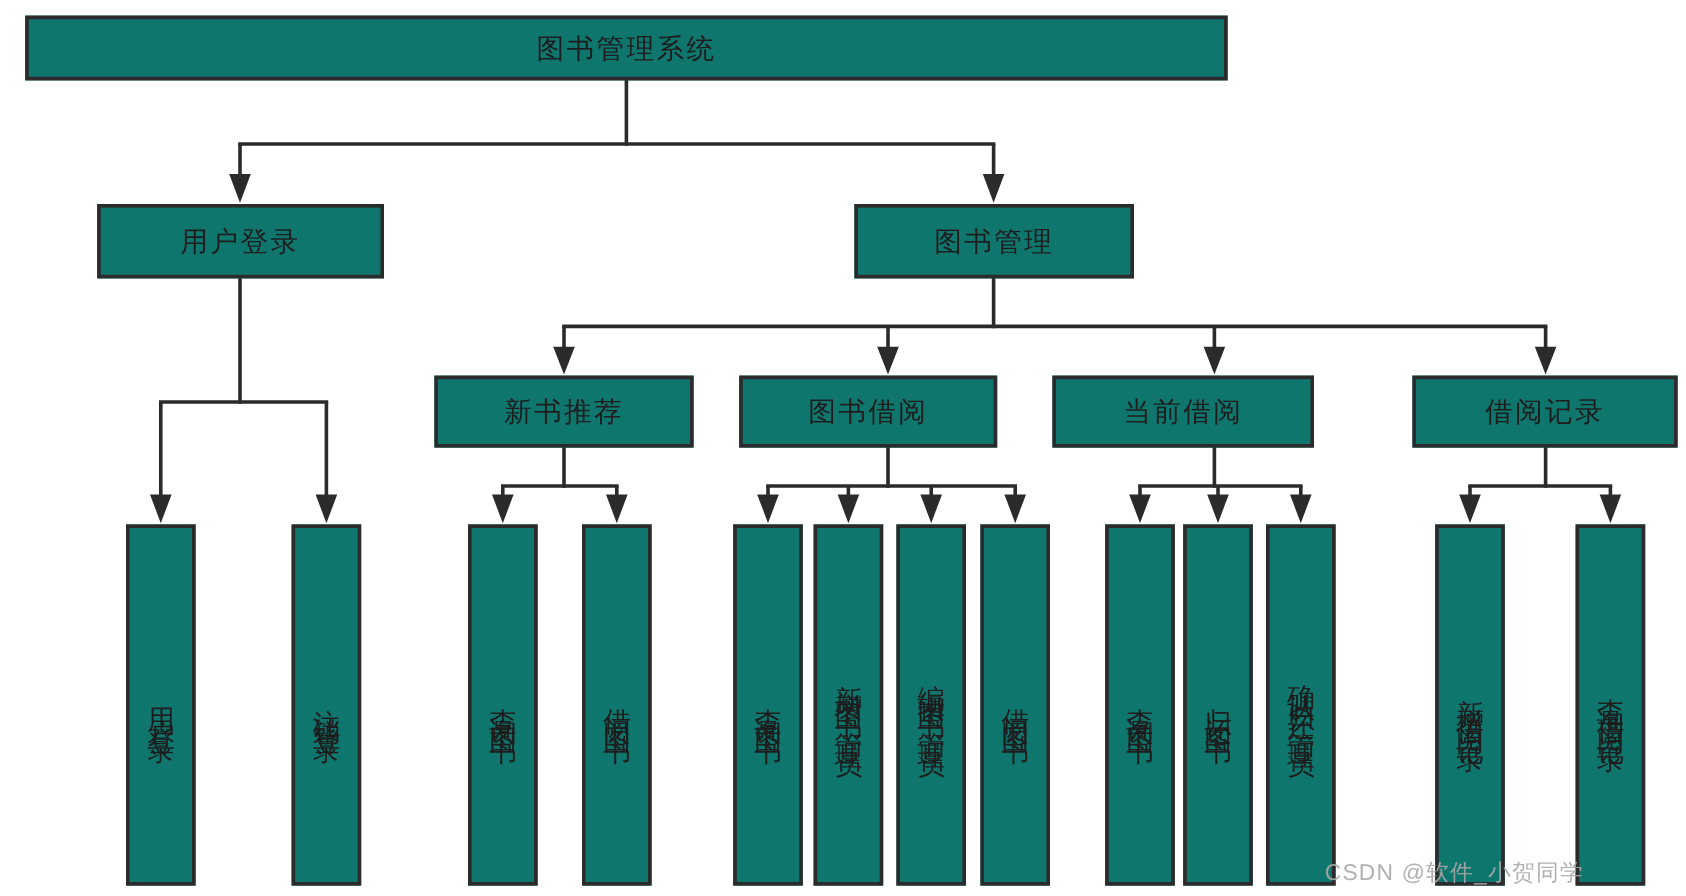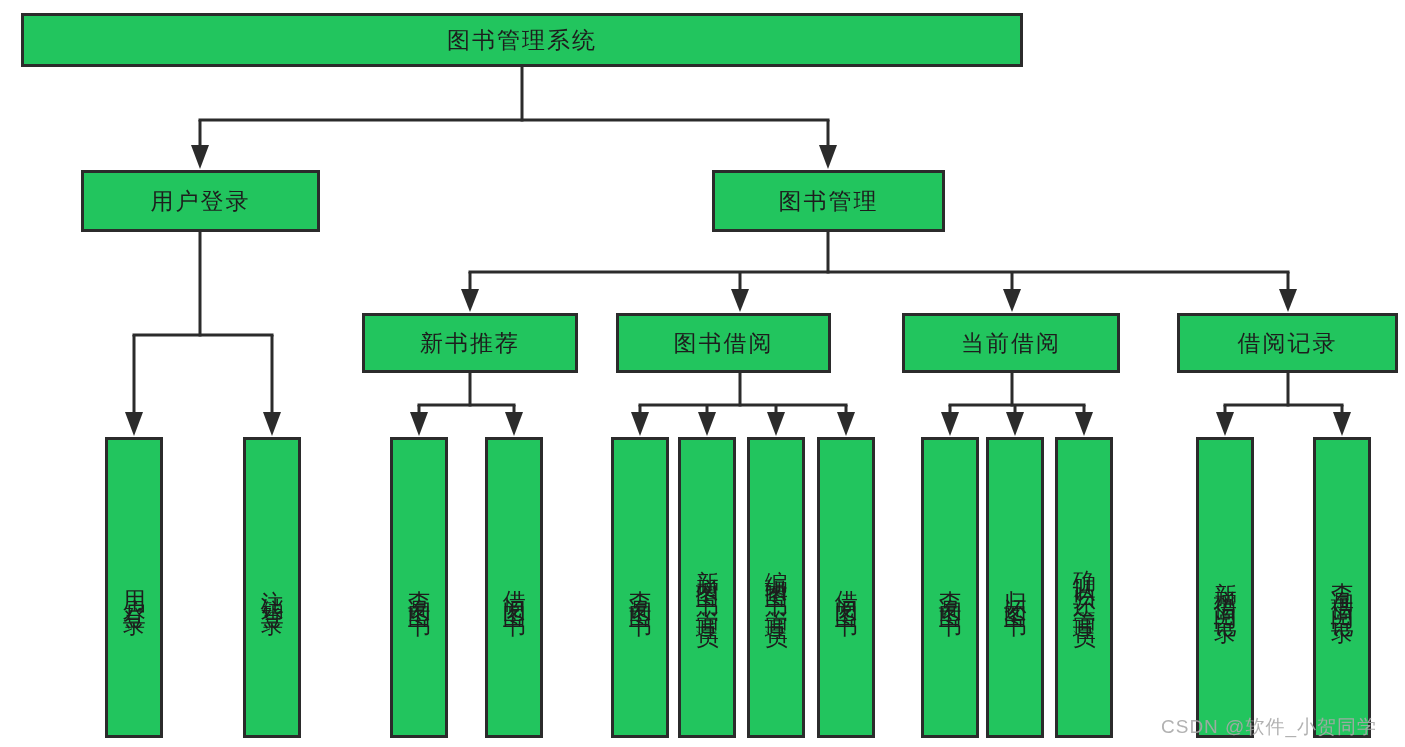--- a/index.html
+++ b/index.html
@@ -12,21 +12,21 @@
     background: #ffffff;
     overflow: hidden;
   }
   .connectors {
     position: absolute;
     left: 0; top: 0;
     z-index: 1;
   }
   .node {
     position: absolute;
-    background: #22c55e;
+    background: #0f766e;
     border: 3px solid #2b2b2b;
     display: flex;
     align-items: center;
     justify-content: center;
     z-index: 2;
     color: #1d1d1d;
   }
   .h-label {
     font-size: 23px;
     letter-spacing: 2px;
@@ -35,21 +35,21 @@
   .v-label {
     writing-mode: vertical-rl;
     text-orientation: mixed;
     font-size: 23px;
     letter-spacing: 8px;
     line-height: 1.1;
     white-space: nowrap;
   }
   .watermark {
     position: absolute;
-    left: 1161px;
+    left: 1104px;
     top: 714px;
     font-size: 19px;
     letter-spacing: 1px;
     color: rgba(168,168,168,0.9);
     z-index: 5;
     white-space: nowrap;
   }
 </style>
 </head>
 <body>
@@ -144,21 +144,21 @@
   <div class="node" style="left:362px;top:313px;width:216px;height:60px">
     <span class="h-label">新书推荐</span>
   </div>
 
   <div class="node" style="left:712px;top:170px;width:233px;height:62px">
     <span class="h-label">图书管理</span>
   </div>
   <div class="node" style="left:616px;top:313px;width:215px;height:60px">
     <span class="h-label">图书借阅</span>
   </div>
-  <div class="node" style="left:902px;top:313px;width:218px;height:60px">
+  <div class="node" style="left:877px;top:313px;width:218px;height:60px">
     <span class="h-label">当前借阅</span>
   </div>
   <div class="node" style="left:1177px;top:313px;width:221px;height:60px">
     <span class="h-label">借阅记录</span>
   </div>
 
   <div class="node leaf" style="left:105px;top:437px;width:58px;height:301px">
     <span class="v-label">用户登录</span>
   </div>
   <div class="node leaf" style="left:243px;top:437px;width:58px;height:301px">

